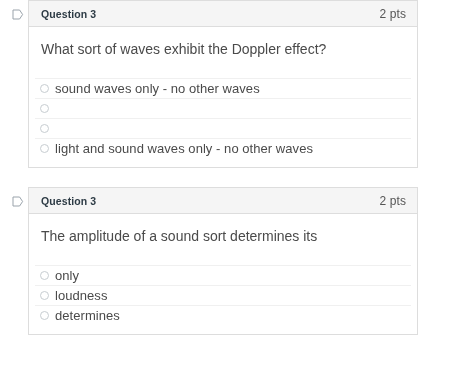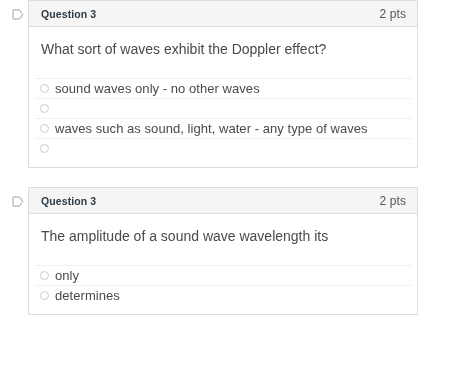--- a/index.html
+++ b/index.html
@@ -149,24 +149,24 @@
       <div class="answers">
         <div class="answer-row">
           <span class="radio"></span>
           <span class="answer-label">sound waves only - no other waves</span>
         </div>
         <div class="answer-row">
           <span class="radio"></span>
         </div>
         <div class="answer-row">
           <span class="radio"></span>
-          <span class="answer-label">waves such as sound, light, water - any type of waves</span>
-        </div>
-        <div class="answer-row">
-          <span class="radio"></span>
+        </div>
+        <div class="answer-row">
+          <span class="radio"></span>
+          <span class="answer-label">light and sound waves only - no other waves</span>
         </div>
       </div>
     </div>
   </div>
 
   <div class="block-gap"></div>
 
   <div class="question-block">
     <div class="flag-col">
       <span class="flag-icon">
@@ -174,28 +174,32 @@
           <path d="M1 1 H7.6 L10.6 5.5 L7.6 10 H1 Z" fill="none" stroke="#9aa3ab" stroke-width="1"></path>
         </svg>
       </span>
     </div>
     <div class="question-card">
       <div class="question-header">
         <span class="question-title">Question 3</span>
         <span class="question-points">2 pts</span>
       </div>
       <div class="question-body">
-        <div class="question-text">The amplitude of a sound wave wavelength its</div>
+        <div class="question-text">The amplitude of a sound sort determines its</div>
       </div>
       <div class="answers">
         <div class="answer-row">
           <span class="radio"></span>
           <span class="answer-label">only</span>
         </div>
         <div class="answer-row">
           <span class="radio"></span>
+          <span class="answer-label">loudness</span>
+        </div>
+        <div class="answer-row">
+          <span class="radio"></span>
           <span class="answer-label">determines</span>
         </div>
       </div>
     </div>
   </div>
 
 </div>
 
 </body></html>

